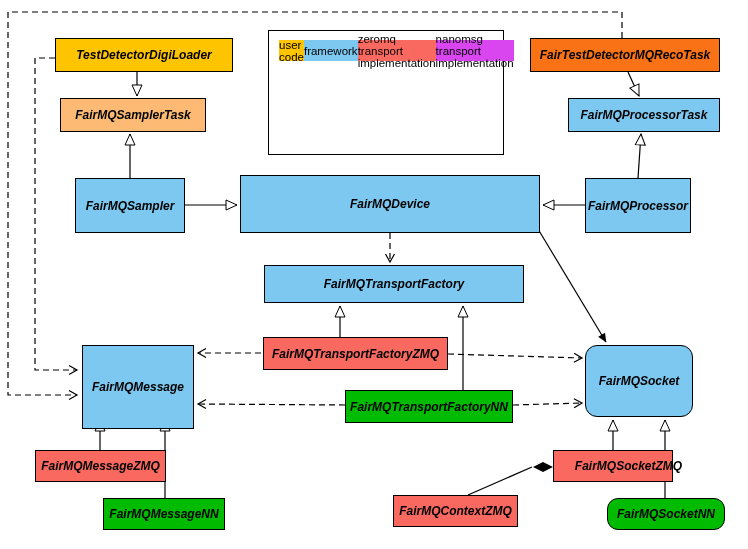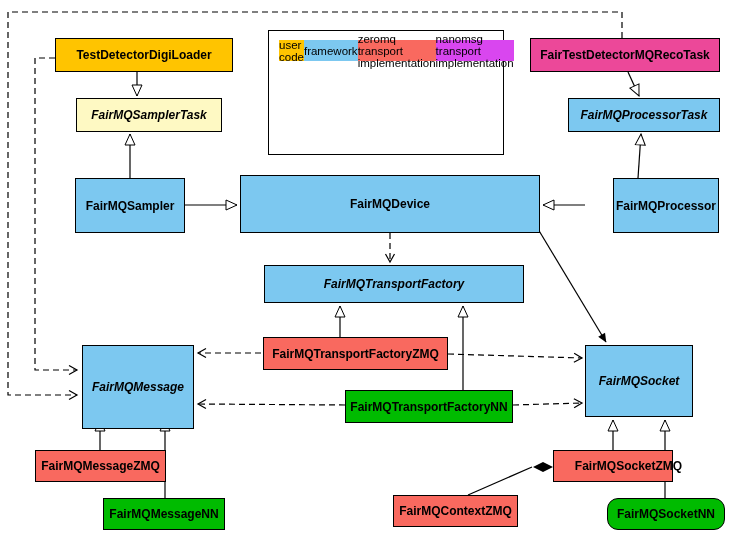--- a/index.html
+++ b/index.html
@@ -8,21 +8,21 @@
     font-family:"Liberation Sans","DejaVu Sans",sans-serif;
   }
   svg.edges{position:absolute;left:0;top:0;z-index:0;}
   svg.edges line,svg.edges path.edge{stroke:#000;stroke-width:1.2;}
   svg.edges path.edge{fill:none;}
   svg.edges .dashed{stroke-dasharray:6 4;}
   .node{
     position:absolute;z-index:2;border:1px solid #000;
     display:flex;align-items:center;justify-content:center;
     font-size:12px;font-weight:bold;color:#000;text-align:center;
-    white-space:nowrap;box-sizing:border-box;
+    white-space:nowrap;box-sizing:border-box;font-style:italic;
   }
   .node.abstract{font-style:italic;}
   .legend{
     position:absolute;z-index:2;border:1px solid #000;background:#fff;
     box-sizing:border-box;display:flex;flex-direction:row;
     justify-content:space-between;padding:9px 10px;
   }
   .legend-item{
     height:21px;display:flex;align-items:center;justify-content:center;
     font-size:11.5px;color:#000;font-weight:normal;
@@ -76,30 +76,30 @@
   </svg>
 
   <div class="legend" style="left:268px;top:30px;width:236px;height:125px">
     <div class="legend-item" style="background-color: rgb(255, 196, 0);">user code</div>
     <div class="legend-item" style="background-color: rgb(124, 200, 240);">framework</div>
     <div class="legend-item" style="background-color: rgb(249, 105, 95);">zeromq transport implementation</div>
     <div class="legend-item" style="background-color: #d946ef;">nanomsg transport implementation</div>
   </div>
 
   <div class="node" style="left: 55px; top: 38px; width: 178px; height: 34px; background-color: rgb(255, 196, 0);">TestDetectorDigiLoader</div>
-  <div class="node" style="left: 530px; top: 38px; width: 190px; height: 34px; background-color: #ec4899;">FairTestDetectorMQRecoTask</div>
+  <div class="node" style="left: 530px; top: 38px; width: 190px; height: 34px; background-color: #f97316;">FairTestDetectorMQRecoTask</div>
 
-  <div class="node abstract" style="left: 60px; top: 98px; width: 146px; height: 34px; background-color: #fef9c3; margin-left: 16px;">FairMQSamplerTask</div>
+  <div class="node abstract" style="left: 60px; top: 98px; width: 146px; height: 34px; background-color: #fdba74;">FairMQSamplerTask</div>
   <div class="node abstract" style="left: 568px; top: 98px; width: 152px; height: 34px; background-color: rgb(124, 200, 240);">FairMQProcessorTask</div>
   <div class="node" style="left: 75px; top: 178px; width: 110px; height: 55px; background-color: rgb(124, 200, 240);">FairMQSampler</div>
   <div class="node" style="left: 240px; top: 175px; width: 300px; height: 58px; background-color: rgb(124, 200, 240);">FairMQDevice</div>
-  <div class="node" style="left: 585px; top: 178px; width: 106px; height: 55px; background-color: rgb(124, 200, 240); margin-left: 28px;">FairMQProcessor</div>
+  <div class="node" style="left: 585px; top: 178px; width: 106px; height: 55px; background-color: rgb(124, 200, 240);">FairMQProcessor</div>
   <div class="node abstract" style="left: 264px; top: 265px; width: 260px; height: 38px; background-color: rgb(124, 200, 240);">FairMQTransportFactory</div>
   <div class="node abstract" style="left: 82px; top: 345px; width: 112px; height: 84px; background-color: rgb(124, 200, 240);">FairMQMessage</div>
-  <div class="node abstract" style="left: 585px; top: 345px; width: 108px; height: 72px; background-color: rgb(124, 200, 240);">FairMQSocket</div>
+  <div class="node abstract" style="left: 585px; top: 345px; width: 108px; height: 72px; background-color: rgb(124, 200, 240); border-radius: 12px;">FairMQSocket</div>
 
   <div class="node" style="left: 263px; top: 337px; width: 185px; height: 33px; background-color: rgb(249, 105, 95);">FairMQTransportFactoryZMQ</div>
   <div class="node" style="left: 35px; top: 450px; width: 131px; height: 32px; background-color: rgb(249, 105, 95);">FairMQMessageZMQ</div>
   <div class="node" style="left: 553px; top: 450px; width: 120px; height: 32px; background-color: rgb(249, 105, 95); padding-left: 31px;">FairMQSocketZMQ</div>
   <div class="node" style="left: 393px; top: 495px; width: 125px; height: 32px; background-color: rgb(249, 105, 95);">FairMQContextZMQ</div>
 
   <div class="node" style="left: 345px; top: 390px; width: 168px; height: 33px; background-color: rgb(0, 187, 0);">FairMQTransportFactoryNN</div>
   <div class="node" style="left: 103px; top: 498px; width: 122px; height: 32px; background-color: rgb(0, 187, 0);">FairMQMessageNN</div>
   <div class="node" style="left: 607px; top: 498px; width: 118px; height: 32px; background-color: rgb(0, 187, 0); border-radius: 11px;">FairMQSocketNN</div>
 

